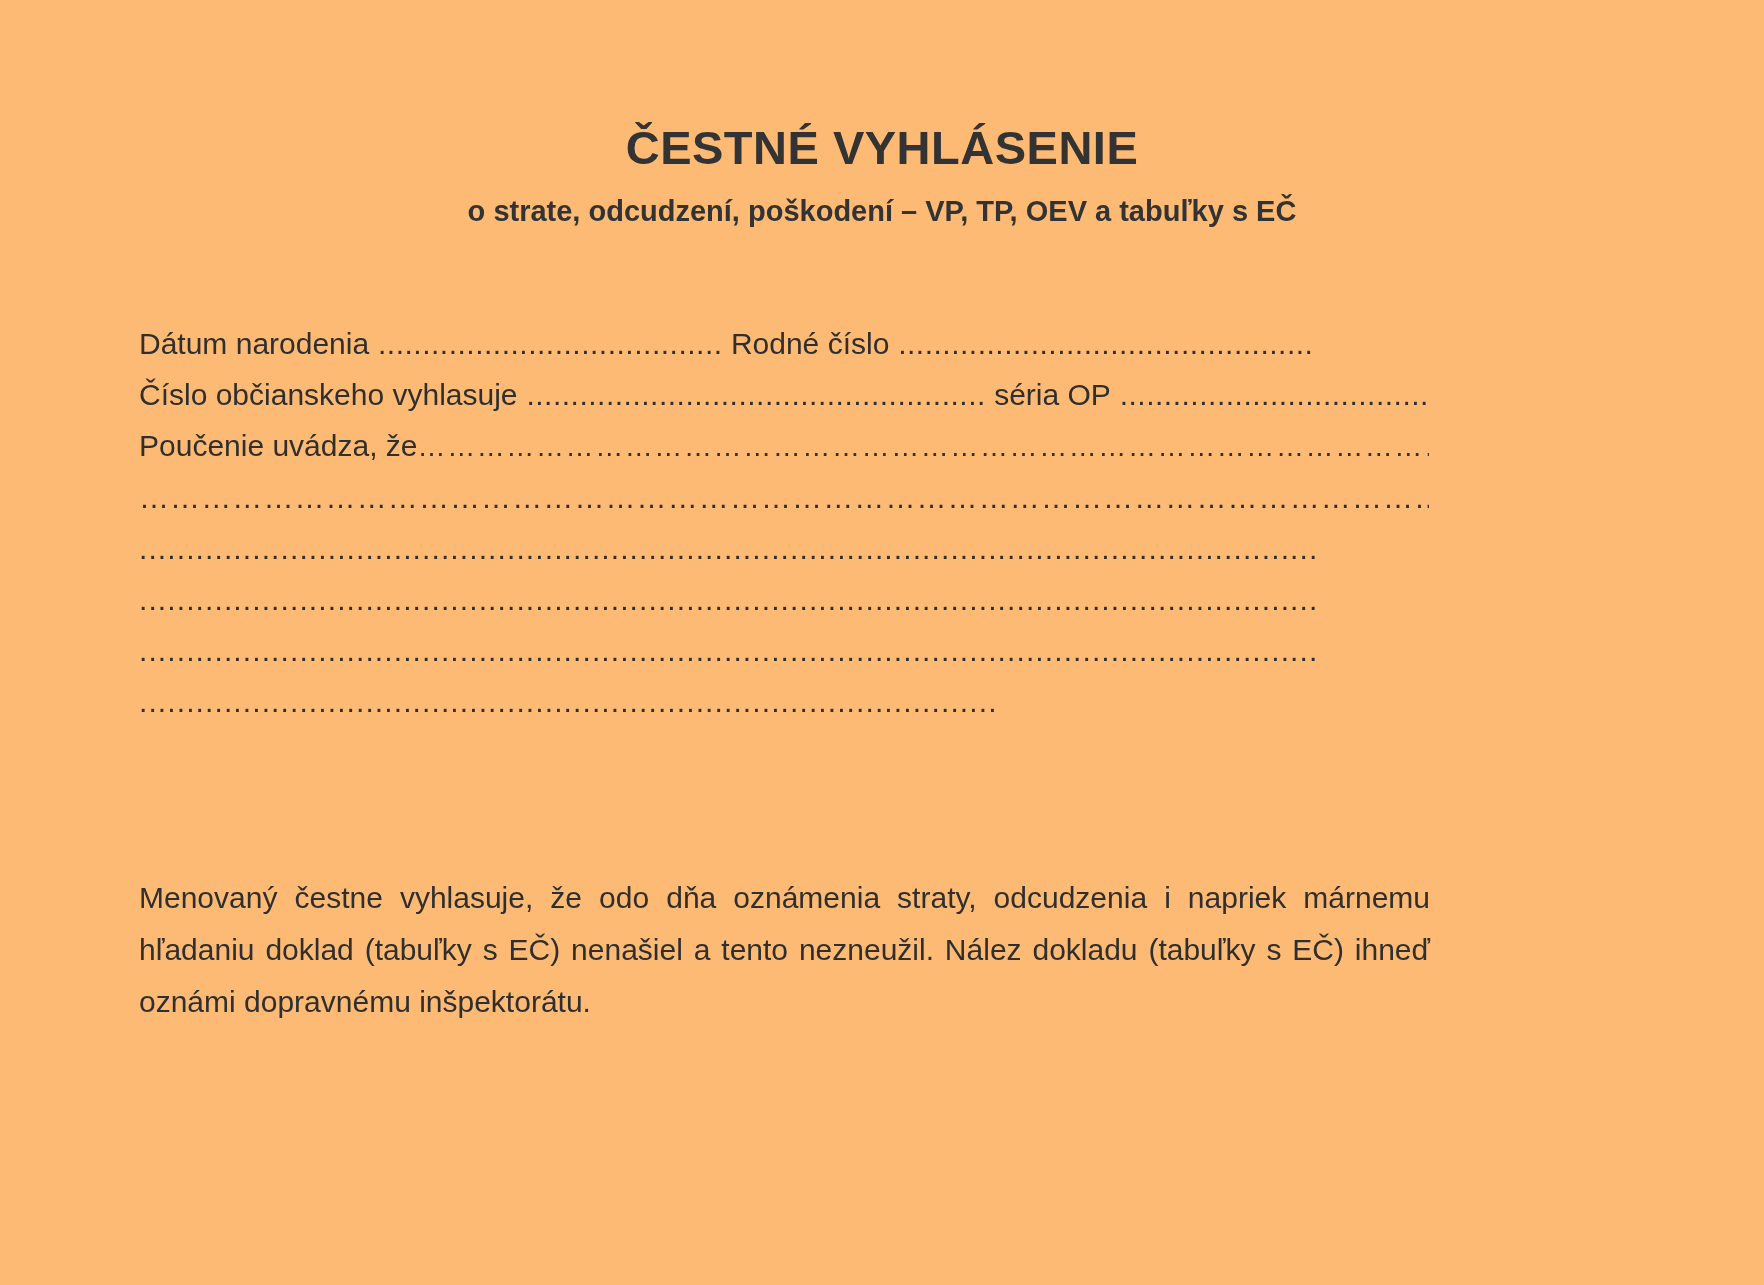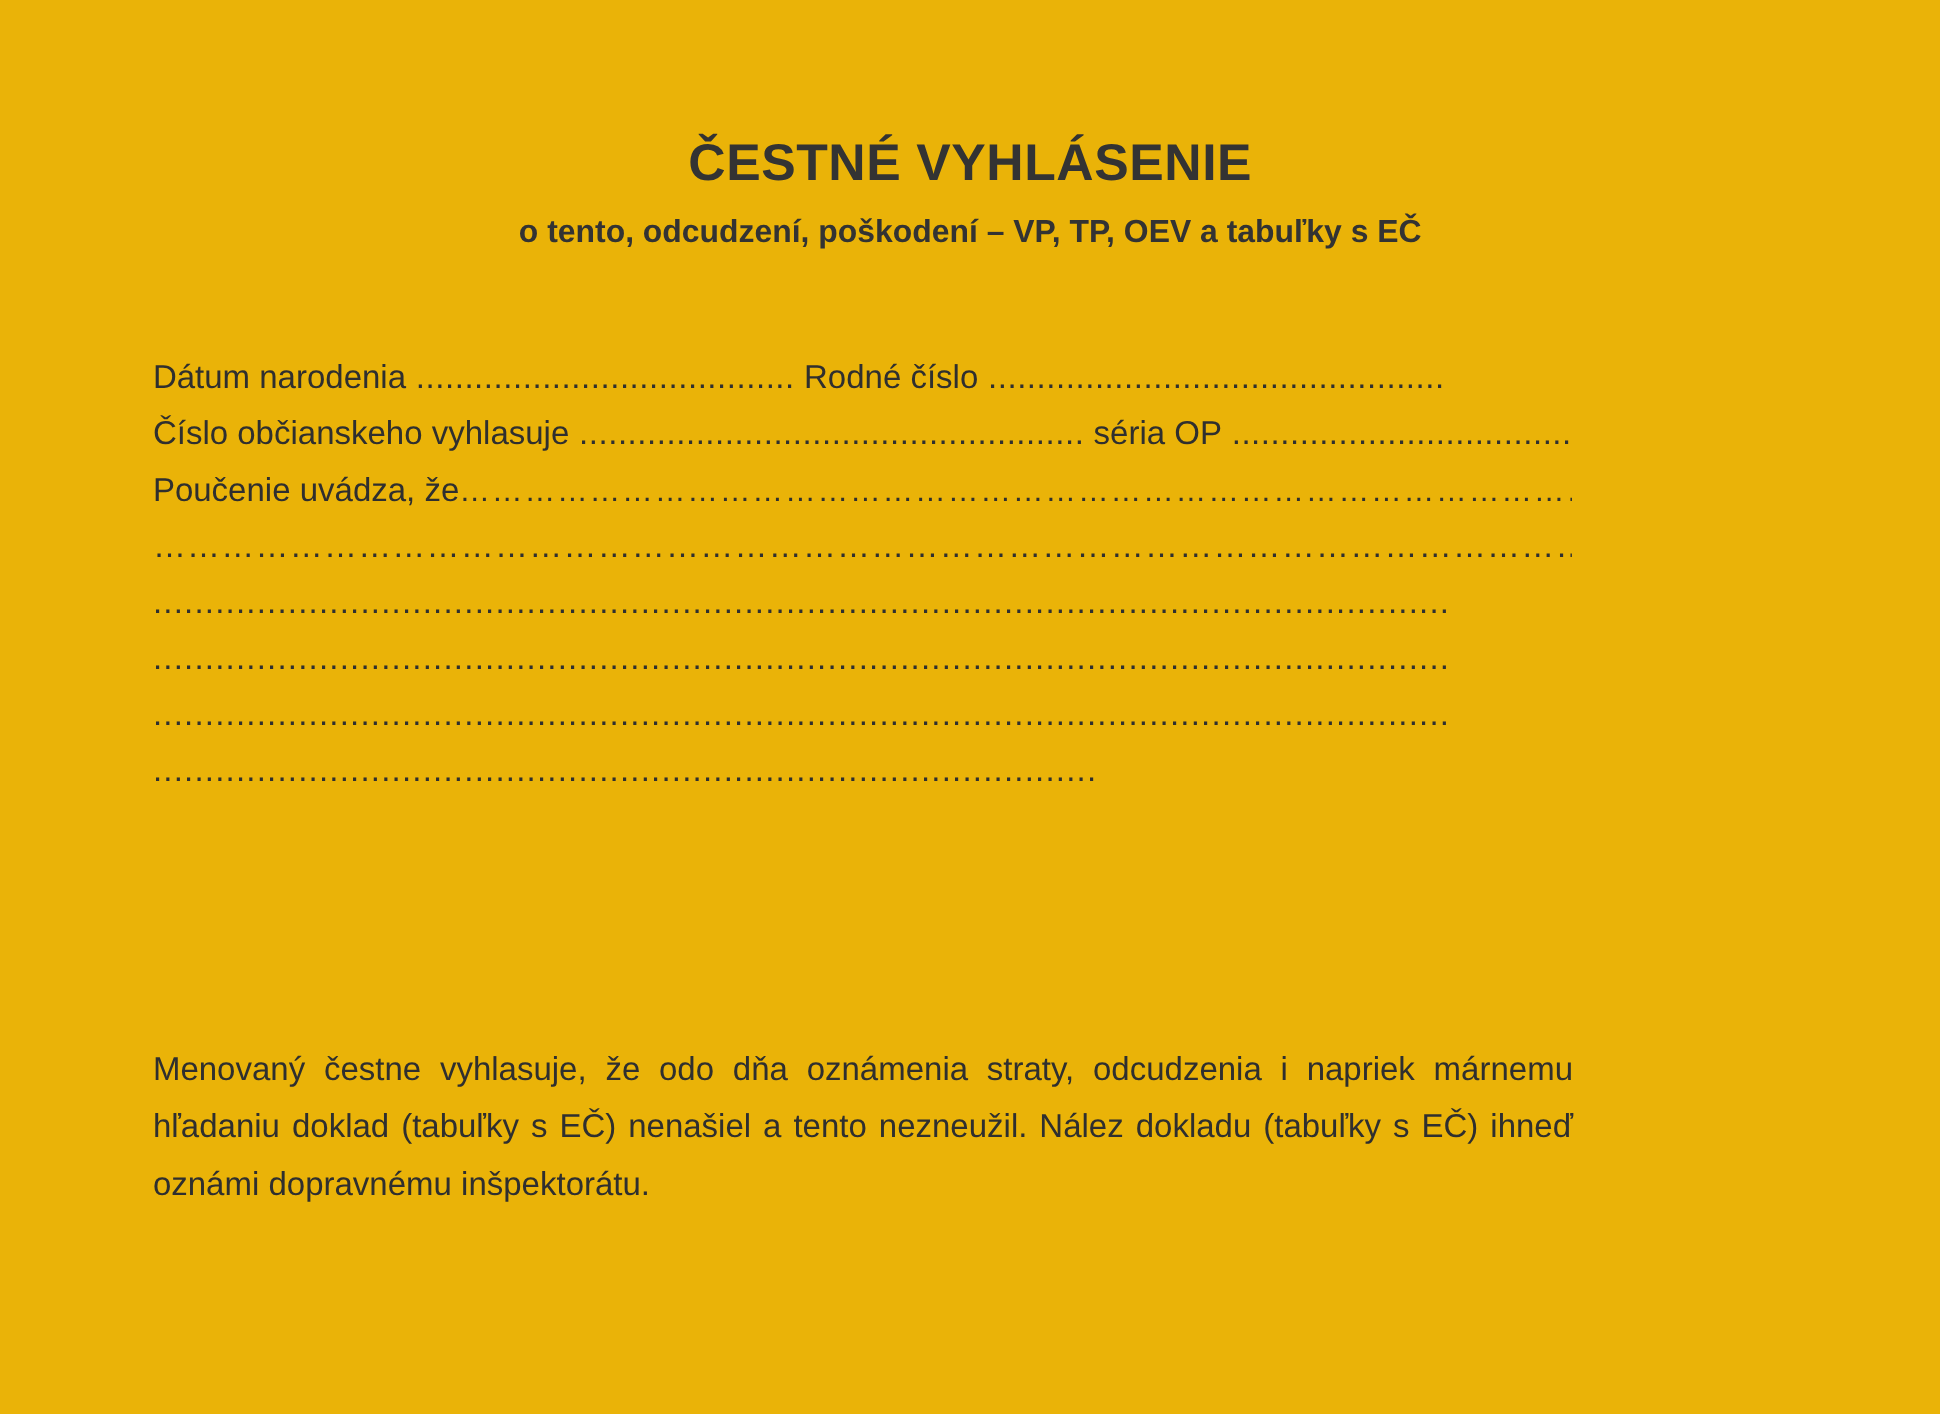--- a/index.html
+++ b/index.html
@@ -14,21 +14,21 @@
     overflow: hidden;
     font-family: "Liberation Sans", sans-serif;
     color: #2d2d2d;
     -webkit-font-smoothing: antialiased;
   }
 
   .page {
     position: relative;
     width: 1764px;
     height: 1285px;
-    background: #eab308;
+    background: #fdba74;
     box-sizing: border-box;
   }
 
   
   .heading-block {
     position: absolute;
     left: 0;
     top: 124px;
     width: 1764px;
     text-align: center;
@@ -86,39 +86,39 @@
     color: #2f2f2f;
     white-space: nowrap;
     overflow: hidden;
     letter-spacing: 1.1px;
   }
 
   
   .body-block {
     position: absolute;
     left: 139px;
-    top: 947px;
+    top: 872px;
     width: 1291px;
   }
   .body-par {
     font-size: 30px;
     line-height: 52px;
     color: #2f2f2f;
     text-align: justify;
     margin: 0;
   }
 </style>
 </head>
 <body>
 
 <div class="page">
 
   <div class="heading-block">
     <div class="doc-title">ČESTNÉ VYHLÁSENIE</div>
-    <div class="doc-subtitle">o tento, odcudzení, poškodení – VP, TP, OEV a tabuľky s EČ</div>
+    <div class="doc-subtitle">o strate, odcudzení, poškodení – VP, TP, OEV a tabuľky s EČ</div>
   </div>
 
   <div class="fields">
 
 
     <div class="field-row">
       <span class="field-label">Dátum narodenia</span><span class="dots"> .......................................</span><span class="field-label"> Rodné číslo</span><span class="dots"> ...............................................</span>
     </div>
 
     <div class="field-row">

